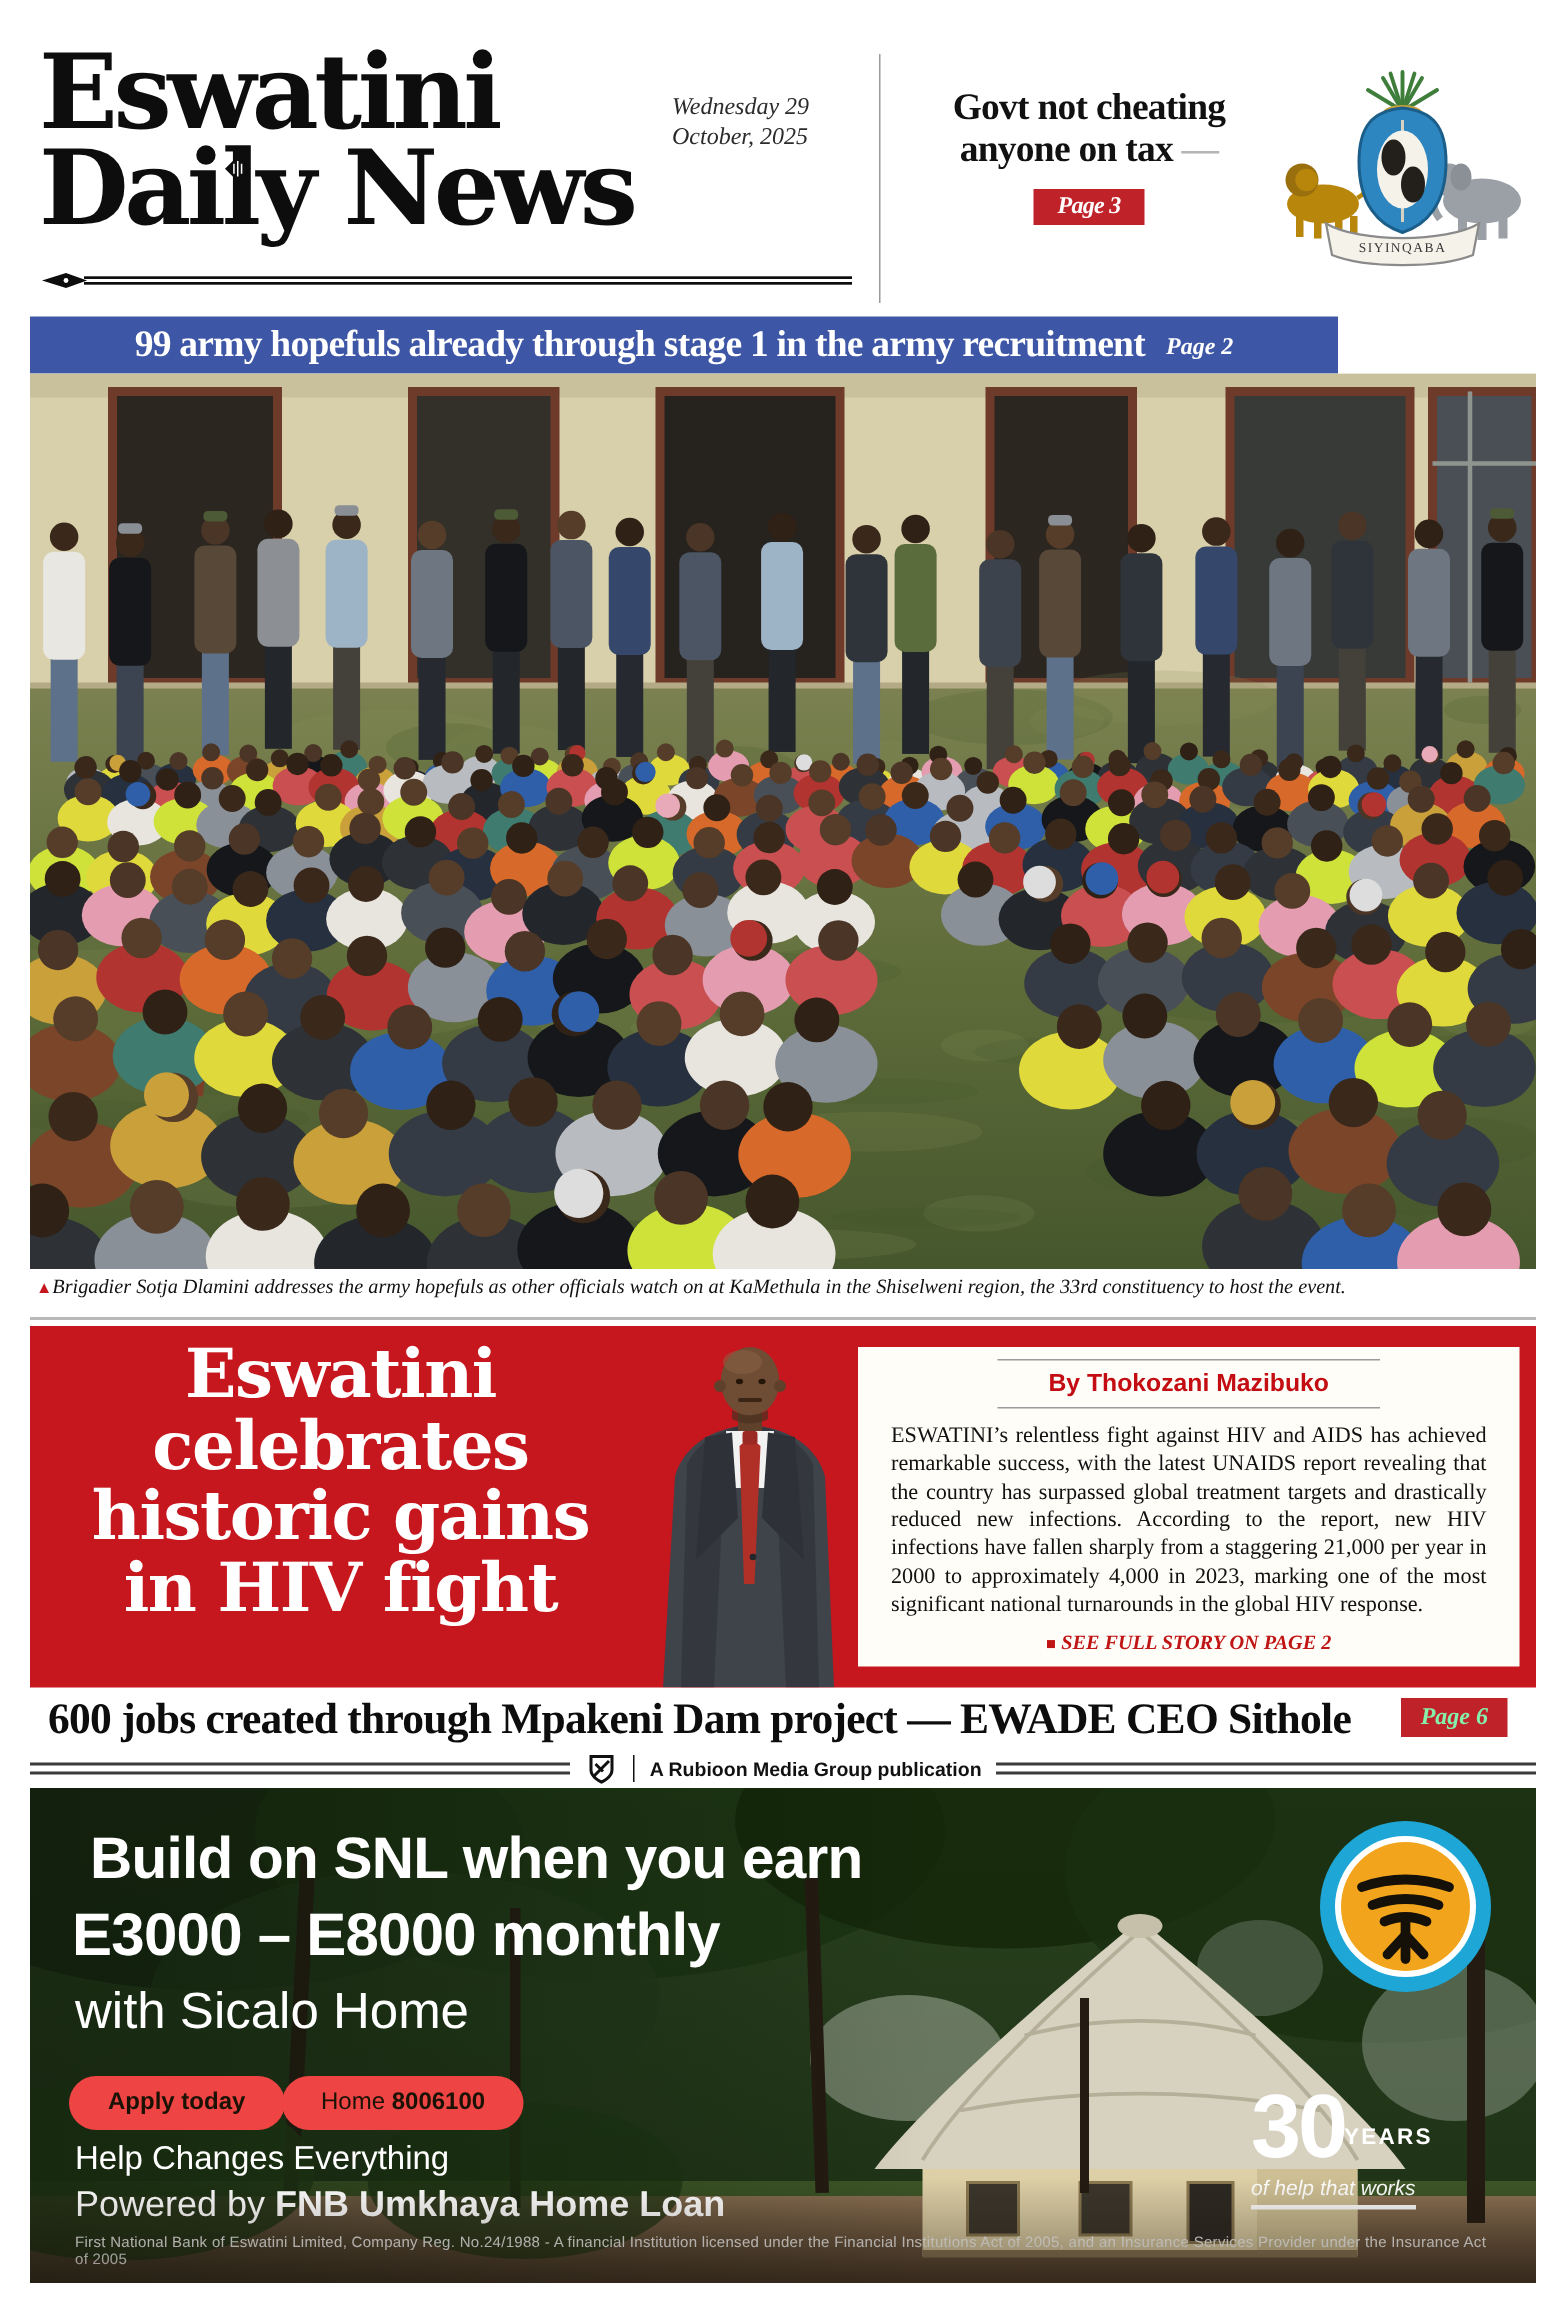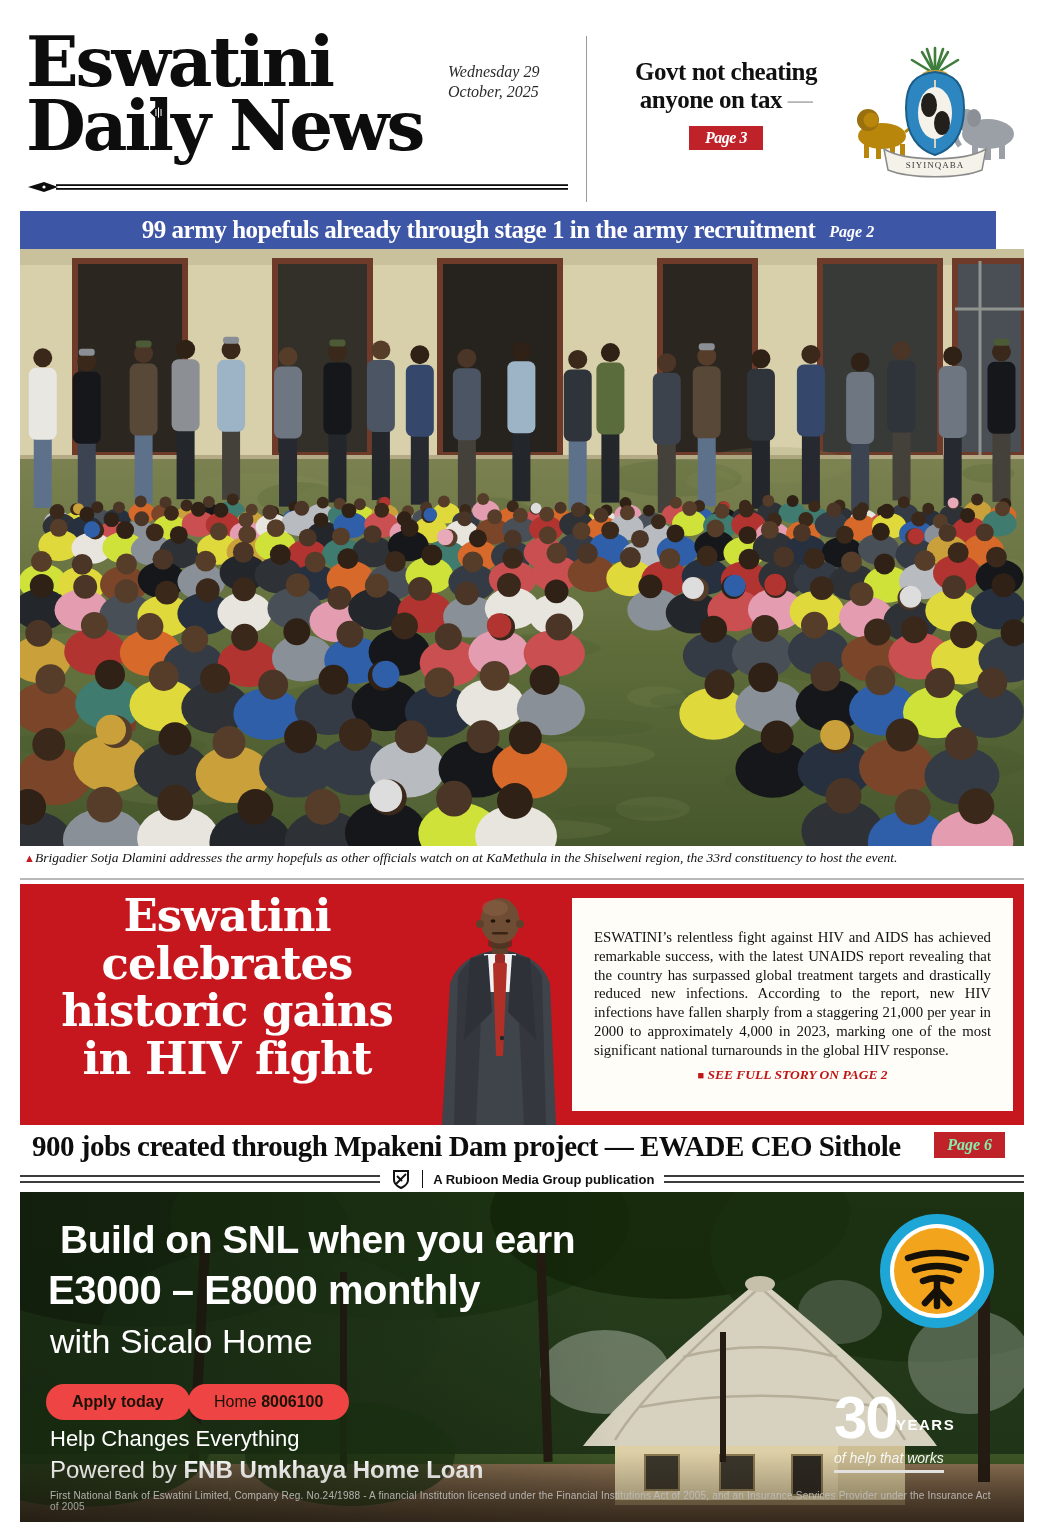--- a/index.html
+++ b/index.html
@@ -14,40 +14,40 @@
   .pen-rule { position:absolute; left:28px; top:180px; width:540px; height:14px; }
   .v-divider { position:absolute; left:586px; top:36px; width:1px; height:166px; background:#9a9a9a; }
   .tr-headline { position:absolute; left:596px; top:58px; width:260px; text-align:center;
     font-weight:bold; font-size:25px; line-height:1.12; letter-spacing:-0.5px; color:#111; }
   .tr-dash { color:#b5b5b5; }
   .tr-badge { display:inline-block; margin-top:12px; background:#c0222a; color:#fff;
     font-style:italic; font-weight:bold; font-size:16px; padding:3px 16px; }
   .coat { position:absolute; left:852px; top:44px; width:166px; height:142px; }
 
   
-  .army-banner { position:absolute; left:20px; top:211px; width:976px; height:38px; background:#3e56a6;
+  .army-banner { position:absolute; left:20px; top:211px; width:872px; height:38px; background:#3e56a6;
     display:flex; align-items:center; justify-content:center; gap:14px; }
   .army-banner .hl { color:#fff; font-weight:bold; font-size:25px; letter-spacing:-0.5px; }
   .army-banner .pg { color:#fff; font-weight:bold; font-style:italic; font-size:16px; padding-top:4px; }
   .photo { position:absolute; left:20px; top:249px; width:1004px; height:597px; }
   .photo svg { display:block; width:100%; height:100%; }
   .caption { position:absolute; left:24px; top:850px; width:1000px; font-style:italic; font-size:13.5px; color:#111; }
   .caption .tri { color:#c6171e; font-style:normal; font-size:11px; }
   .rule-gray { position:absolute; left:20px; top:878px; width:1004px; height:2px; background:#b8b8b8; }
 
   
   .red-band { position:absolute; left:20px; top:884px; width:1004px; height:241px; background:#c6171e; overflow:hidden; }
   .hiv-headline { position:absolute; left:14px; top:8px; width:386px; text-align:center; color:#fff;
     font-family:"DejaVu Serif","Liberation Serif",serif; font-weight:bold; font-size:45px; line-height:1.06; letter-spacing:-1px; }
   .man { position:absolute; left:384px; top:4px; width:185px; height:237px; }
   .story-box { position:absolute; left:552px; top:14px; width:441px; height:213px; background:#fffdf8; padding:8px 22px 0 22px; }
   .byline-wrap { width:64%; margin:0 auto; text-align:center; }
   .byline-wrap .ln { height:0; border-top:1.5px solid #9a9a9a; }
   .byline { color:#c40d12; font-family:"Liberation Sans","DejaVu Sans",sans-serif; font-weight:bold; font-size:16.5px; padding:6px 0; }
-  .story-body { margin-top:22px; font-size:14.8px; line-height:1.27; text-align:justify; color:#111; }
+  .story-body { margin-top:9px; font-size:14.8px; line-height:1.27; text-align:justify; color:#111; }
   .see-more { margin-top:8px; text-align:center; color:#c01515; font-weight:bold; font-style:italic; font-size:13.5px; }
   .see-more .sq { font-style:normal; font-size:11px; }
 
   
   .jobs { position:absolute; left:20px; top:1130px; width:1004px; height:36px; }
   .jobs .hl { position:absolute; left:12px; top:0; font-weight:bold; font-size:29px; letter-spacing:-0.5px; color:#0d0d0d; }
   .jobs .badge { position:absolute; right:19px; top:2px; background:#c0222a; color:#86efac; font-style:italic; font-weight:bold;
     font-size:16px; padding:4px 13px; }
   .pub-row { position:absolute; left:20px; top:1168px; width:1004px; height:22px; display:flex; align-items:center; gap:10px; }
   .pub-line { flex:1; height:8px; border-top:2px solid #3c3c3c; border-bottom:2px solid #3c3c3c; }
@@ -775,20 +775,25 @@
 
   <div class="red-band">
     <div class="hiv-headline">
       <div>Eswatini</div>
       <div>celebrates</div>
       <div>historic gains</div>
       <div>in HIV fight</div>
     </div>
 
     <div class="story-box">
+      <div class="byline-wrap">
+        <div class="ln"></div>
+        <div class="byline">By Thokozani Mazibuko</div>
+        <div class="ln"></div>
+      </div>
       <div class="story-body">ESWATINI’s relentless fight against HIV and AIDS has achieved remarkable success, with the latest UNAIDS report revealing that the country has surpassed global treatment targets and drastically reduced new infections. According to the report, new HIV infections have fallen sharply from a staggering 21,000 per year in 2000 to approximately 4,000 in 2023, marking one of the most significant national turnarounds in the global HIV response.</div>
       <div class="see-more">
         <span class="sq">■</span>
         <span>SEE FULL STORY ON PAGE 2</span>
       </div>
     </div>
 
     <svg class="man" viewBox="0 0 185 237">
       <path d="M96,62 C70,64 52,76 46,96 L38,237 L152,237 L146,96 C140,76 122,64 96,62 Z" fill="#3f434a"></path>
       <path d="M96,62 C80,63 62,72 54,88 L50,237 L72,237 L78,110 Z" fill="#34383e"></path>
@@ -805,21 +810,21 @@
         <circle cx="116" cy="36" r="4" fill="#5f402b"></circle>
       <ellipse cx="89" cy="33" rx="2.4" ry="1.8" fill="#241509"></ellipse>
       <ellipse cx="104" cy="33" rx="2.4" ry="1.8" fill="#241509"></ellipse>
       <rect x="88" y="44" width="16" height="2.6" rx="1.3" fill="#3a2415"></rect>
       <path d="M84,52 q12,7 24,0 l0,6 q-12,6 -24,0 Z" fill="#4a3020" opacity="0.7"></path>
       <circle cx="98" cy="150" r="2.2" fill="#23262b"></circle>
     </svg>
   </div>
 
   <div class="jobs">
-    <div class="hl">900 jobs created through Mpakeni Dam project — EWADE CEO Sithole</div>
+    <div class="hl">600 jobs created through Mpakeni Dam project — EWADE CEO Sithole</div>
     <div class="badge">Page 6</div>
   </div>
 
   <div class="pub-row">
     <div class="pub-line"></div>
     <svg width="22" height="22" viewBox="0 0 22 22">
       <path d="M4,3 L18,3 L18,12 C18,17 11,20 11,20 C11,20 4,17 4,12 Z" fill="none" stroke="#111" stroke-width="2"></path>
       <line x1="6" y1="16" x2="16" y2="6" stroke="#111" stroke-width="2"></line>
       <line x1="7" y1="8" x2="12" y2="13" stroke="#111" stroke-width="2"></line>
     </svg>

